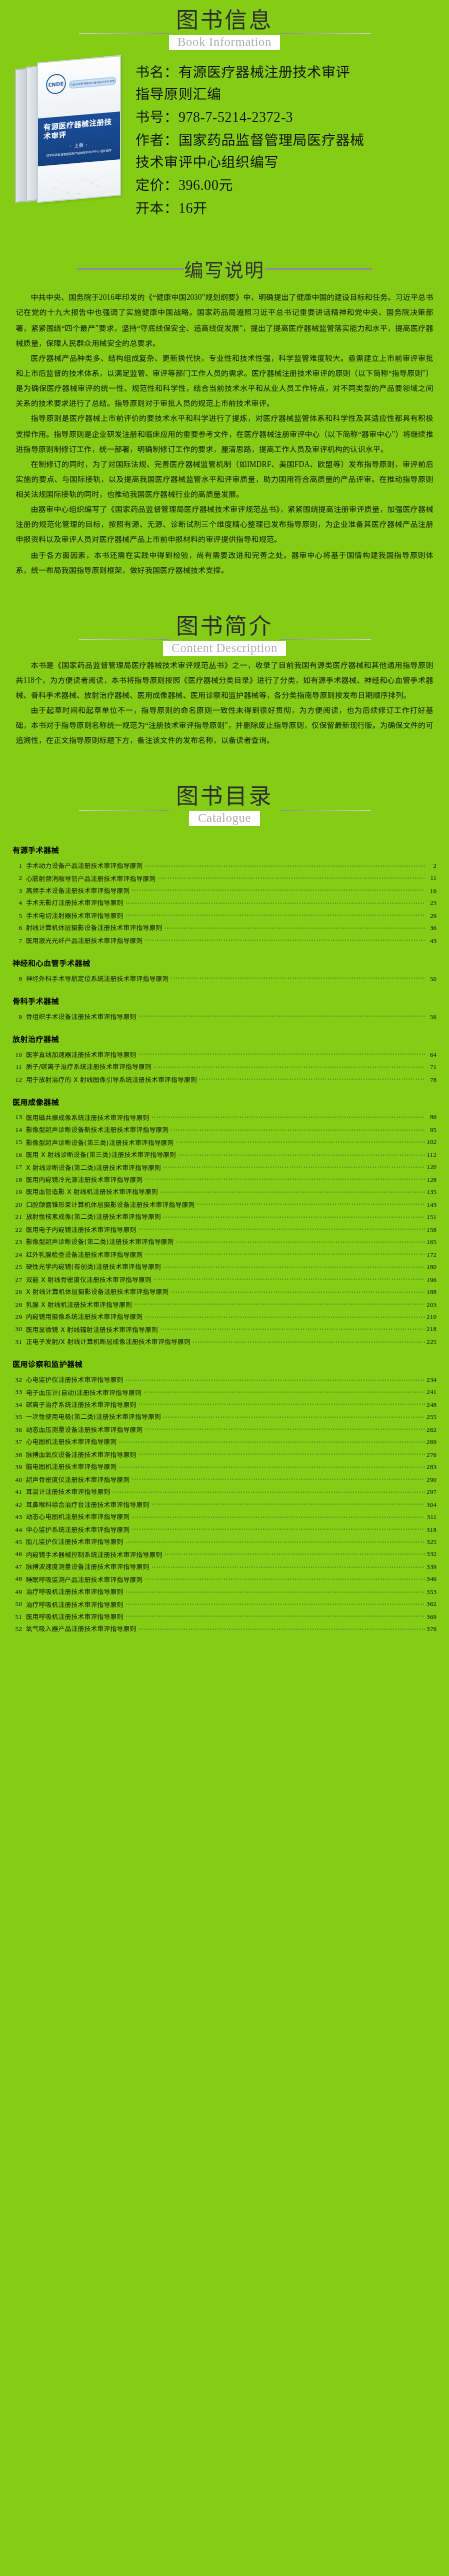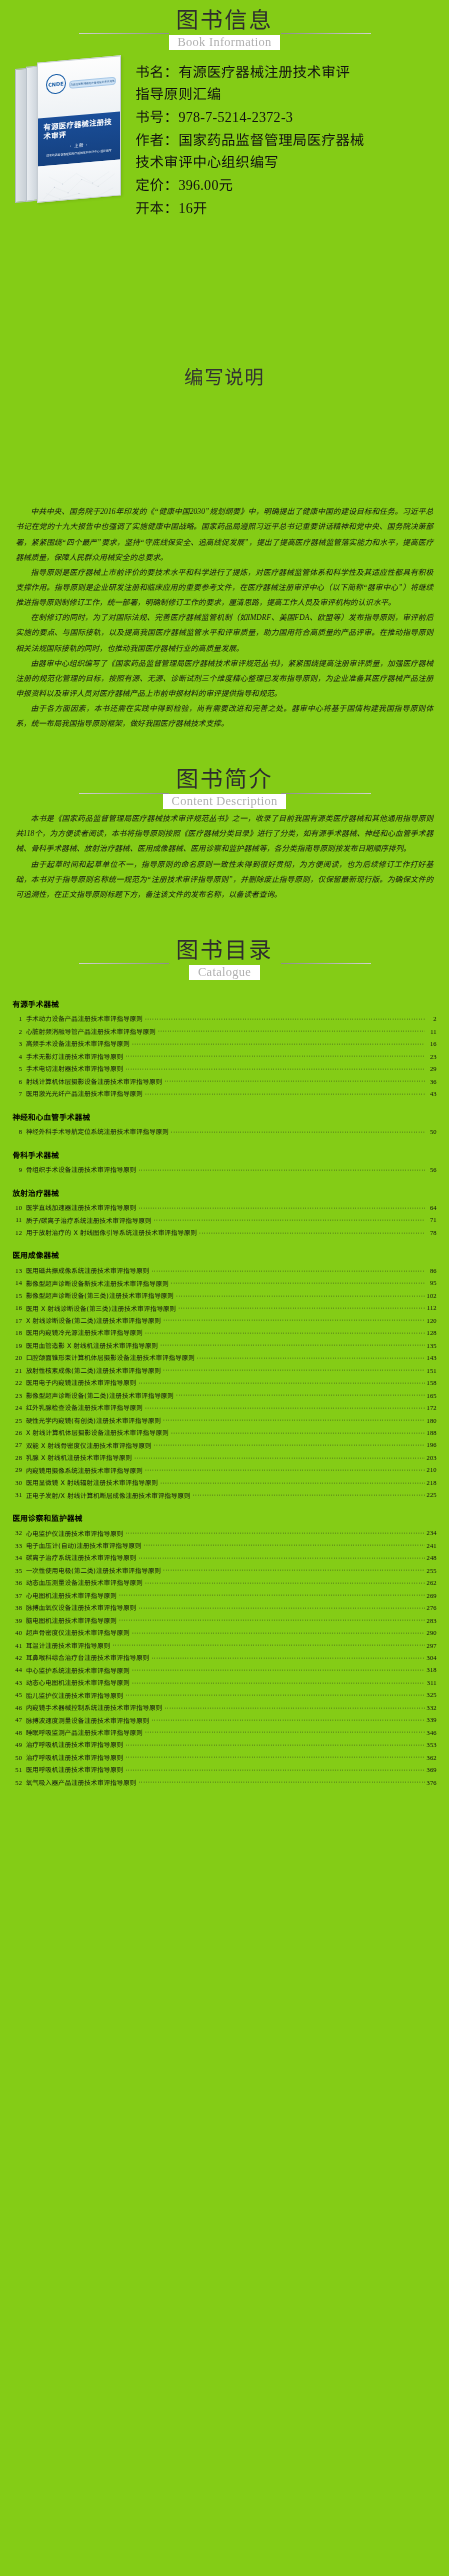--- a/index.html
+++ b/index.html
@@ -58,21 +58,20 @@
     padding:0 9px;
     background:#fff;
   }
   .plain-rule {
     width:315px;
     margin:0 auto;
     display:flex;
     align-items:center;
     justify-content:center;
     gap:0;
-    flex-direction:column;
   }
   .plain-rule .bar { height:1.7px; background:#8f8f8f; flex:0 0 107px; }
   .plain-rule .txt {
     font-family:"DejaVu Sans", sans-serif;
     font-size:19px;
     color:#333;
     letter-spacing:1.1px;
     white-space:nowrap;
   }
 
@@ -154,21 +153,20 @@
     font-size:14px;
     line-height:1.62;
     color:#111;
     letter-spacing:0.3px;
   }
   .book-meta .line { white-space:normal; }
 
   
   .body-block {
     padding:7.9px 15.7px 5.6px 15.7px;
-    font-style:italic;
   }
   .body-block p {
     font-family:"Liberation Serif", serif;
     font-size:7.5px;
     line-height:2.02;
     color:#111;
     text-align:justify;
     text-indent:2em;
     letter-spacing:0.1px;
   }
@@ -286,20 +284,21 @@
   <div class="section-head plain">
     <div class="plain-rule">
       <span class="bar"></span>
       <span class="txt">编写说明</span>
       <span class="bar"></span>
     </div>
   </div>
 
   <div class="body-block">
     <p>中共中央、国务院于2016年印发的《“健康中国2030”规划纲要》中，明确提出了健康中国的建设目标和任务。习近平总书记在党的十九大报告中也强调了实施健康中国战略。国家药品局遵照习近平总书记重要讲话精神和党中央、国务院决策部署，紧紧围绕“四个最严”要求，坚持“守底线保安全、追高线促发展”，提出了提高医疗器械监管落实能力和水平，提高医疗器械质量，保障人民群众用械安全的总要求。</p>
+    <p>医疗器械产品种类多、结构组成复杂、更新换代快，专业性和技术性强，科学监管难度较大。亟需建立上市前审评审批和上市后监督的技术体系，以满足监管、审评等部门工作人员的需求。医疗器械注册技术审评的原则（以下简称“指导原则”）是为确保医疗器械审评的统一性、规范性和科学性，结合当前技术水平和从业人员工作特点，对不同类型的产品要领域之间关系的技术要求进行了总结。指导原则对于审批人员的规范上市前技术审评。</p>
     <p>指导原则是医疗器械上市前评价的要技术水平和科学进行了提炼，对医疗器械监管体系和科学性及其适应性都具有积极支撑作用。指导原则是企业研发注册和临床应用的重要参考文件，在医疗器械注册审评中心（以下简称“器审中心”）将继续推进指导原则制修订工作，统一部署，明确制修订工作的要求，厘清思路，提高工作人员及审评机构的认识水平。</p>
     <p>在制修订的同时，为了对国际法规、完善医疗器械监管机制（如IMDRF、美国FDA、欧盟等）发布指导原则，审评前后实施的要点、与国际接轨，以及提高我国医疗器械监管水平和评审质量，助力国用符合高质量的产品评审。在推动指导原则相关法规国际接轨的同时，也推动我国医疗器械行业的高质量发展。</p>
     <p>由器审中心组织编写了《国家药品监督管理局医疗器械技术审评规范丛书》，紧紧围绕提高注册审评质量，加强医疗器械注册的规范化管理的目标，按照有源、无源、诊断试剂三个维度精心整理已发布指导原则，为企业准备其医疗器械产品注册申报资料以及审评人员对医疗器械产品上市前申报材料的审评提供指导和规范。</p>
     <p>由于各方面因素，本书还需在实践中得到检验，尚有需要改进和完善之处。器审中心将基于国情构建我国指导原则体系，统一布局我国指导原则框架，做好我国医疗器械技术支撑。</p>
   </div>
 
   <div class="gap-md"></div>
 
   <div class="section-head">
     <div class="sh-cn">图书简介</div>
@@ -476,32 +475,32 @@
         <span class="cat-dots">············································································································································································································································································································</span>
         <span class="cat-page">172</span>
       </div>
       <div class="cat-item">
         <span class="cat-num">25</span>
         <span class="cat-title">硬性光学内窥镜(有创类)注册技术审评指导原则</span>
         <span class="cat-dots">············································································································································································································································································································</span>
         <span class="cat-page">180</span>
       </div>
       <div class="cat-item">
+        <span class="cat-num">27</span>
+        <span class="cat-title">双能 X 射线骨密度仪注册技术审评指导原则</span>
+        <span class="cat-dots">············································································································································································································································································································</span>
+        <span class="cat-page">196</span>
+      </div>
+      <div class="cat-item">
         <span class="cat-num">26</span>
         <span class="cat-title">X 射线计算机体层摄影设备注册技术审评指导原则</span>
         <span class="cat-dots">············································································································································································································································································································</span>
         <span class="cat-page">188</span>
       </div>
       <div class="cat-item">
-        <span class="cat-num">27</span>
-        <span class="cat-title">双能 X 射线骨密度仪注册技术审评指导原则</span>
-        <span class="cat-dots">············································································································································································································································································································</span>
-        <span class="cat-page">196</span>
-      </div>
-      <div class="cat-item">
         <span class="cat-num">28</span>
         <span class="cat-title">乳腺 X 射线机注册技术审评指导原则</span>
         <span class="cat-dots">············································································································································································································································································································</span>
         <span class="cat-page">203</span>
       </div>
       <div class="cat-item">
         <span class="cat-num">29</span>
         <span class="cat-title">内窥镜用摄像系统注册技术审评指导原则</span>
         <span class="cat-dots">············································································································································································································································································································</span>
         <span class="cat-page">210</span>
@@ -579,32 +578,32 @@
         <span class="cat-dots">············································································································································································································································································································</span>
         <span class="cat-page">297</span>
       </div>
       <div class="cat-item">
         <span class="cat-num">42</span>
         <span class="cat-title">耳鼻喉科综合治疗台注册技术审评指导原则</span>
         <span class="cat-dots">············································································································································································································································································································</span>
         <span class="cat-page">304</span>
       </div>
       <div class="cat-item">
+        <span class="cat-num">43</span>
+        <span class="cat-title">动态心电图机注册技术审评指导原则</span>
+        <span class="cat-dots">············································································································································································································································································································</span>
+        <span class="cat-page">311</span>
+      </div>
+      <div class="cat-item">
         <span class="cat-num">44</span>
         <span class="cat-title">中心监护系统注册技术审评指导原则</span>
         <span class="cat-dots">············································································································································································································································································································</span>
         <span class="cat-page">318</span>
       </div>
       <div class="cat-item">
-        <span class="cat-num">43</span>
-        <span class="cat-title">动态心电图机注册技术审评指导原则</span>
-        <span class="cat-dots">············································································································································································································································································································</span>
-        <span class="cat-page">311</span>
-      </div>
-      <div class="cat-item">
         <span class="cat-num">45</span>
         <span class="cat-title">胎儿监护仪注册技术审评指导原则</span>
         <span class="cat-dots">············································································································································································································································································································</span>
         <span class="cat-page">325</span>
       </div>
       <div class="cat-item">
         <span class="cat-num">46</span>
         <span class="cat-title">内窥镜手术器械控制系统注册技术审评指导原则</span>
         <span class="cat-dots">············································································································································································································································································································</span>
         <span class="cat-page">332</span>

